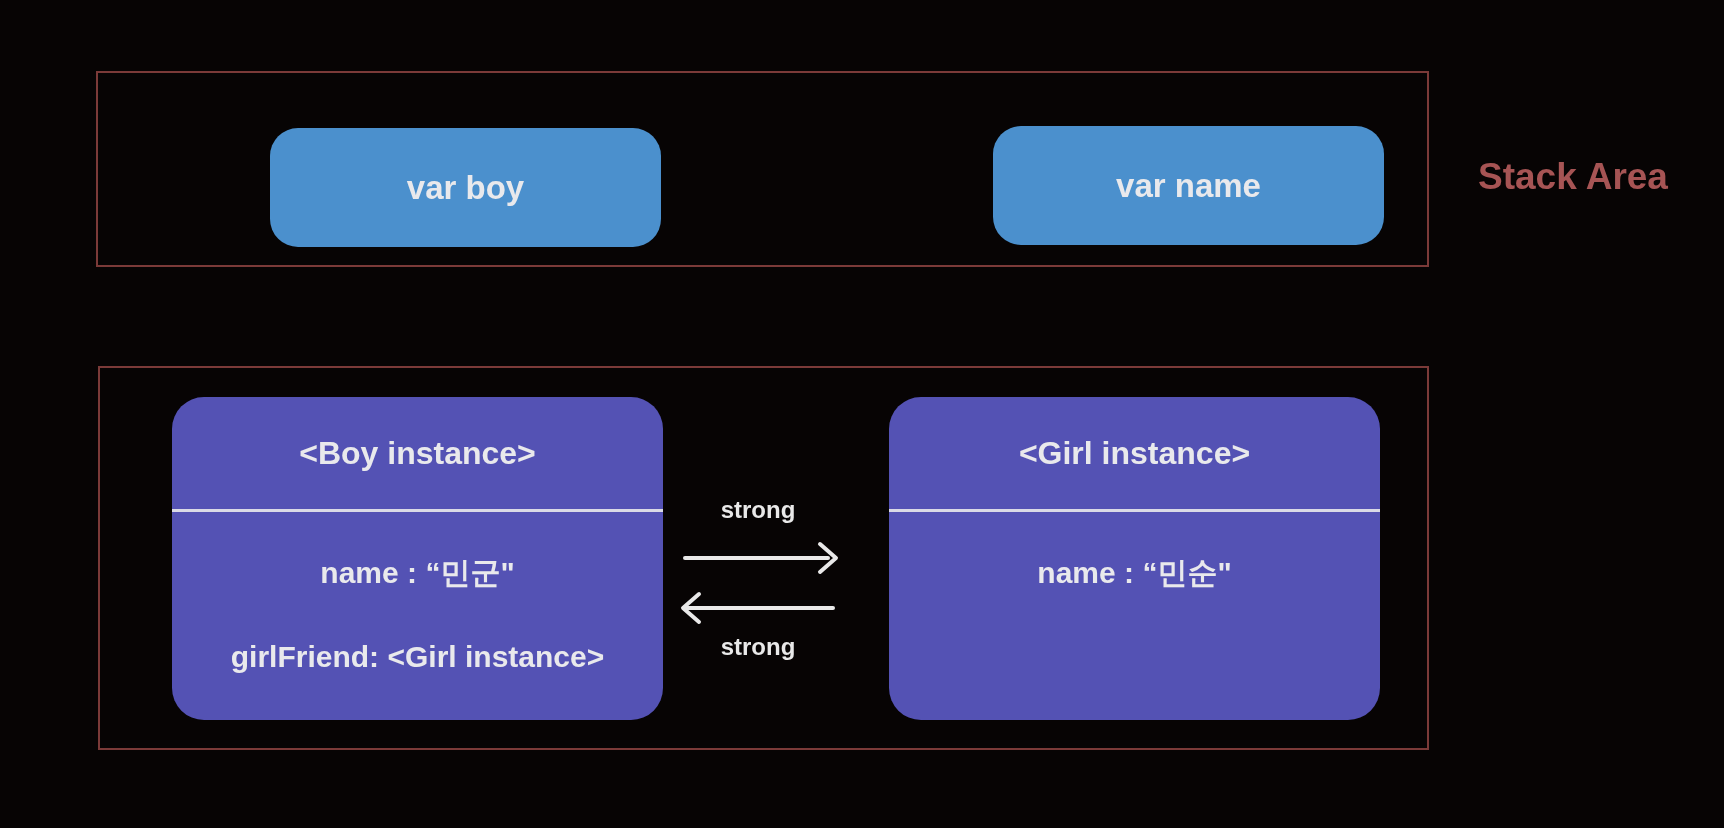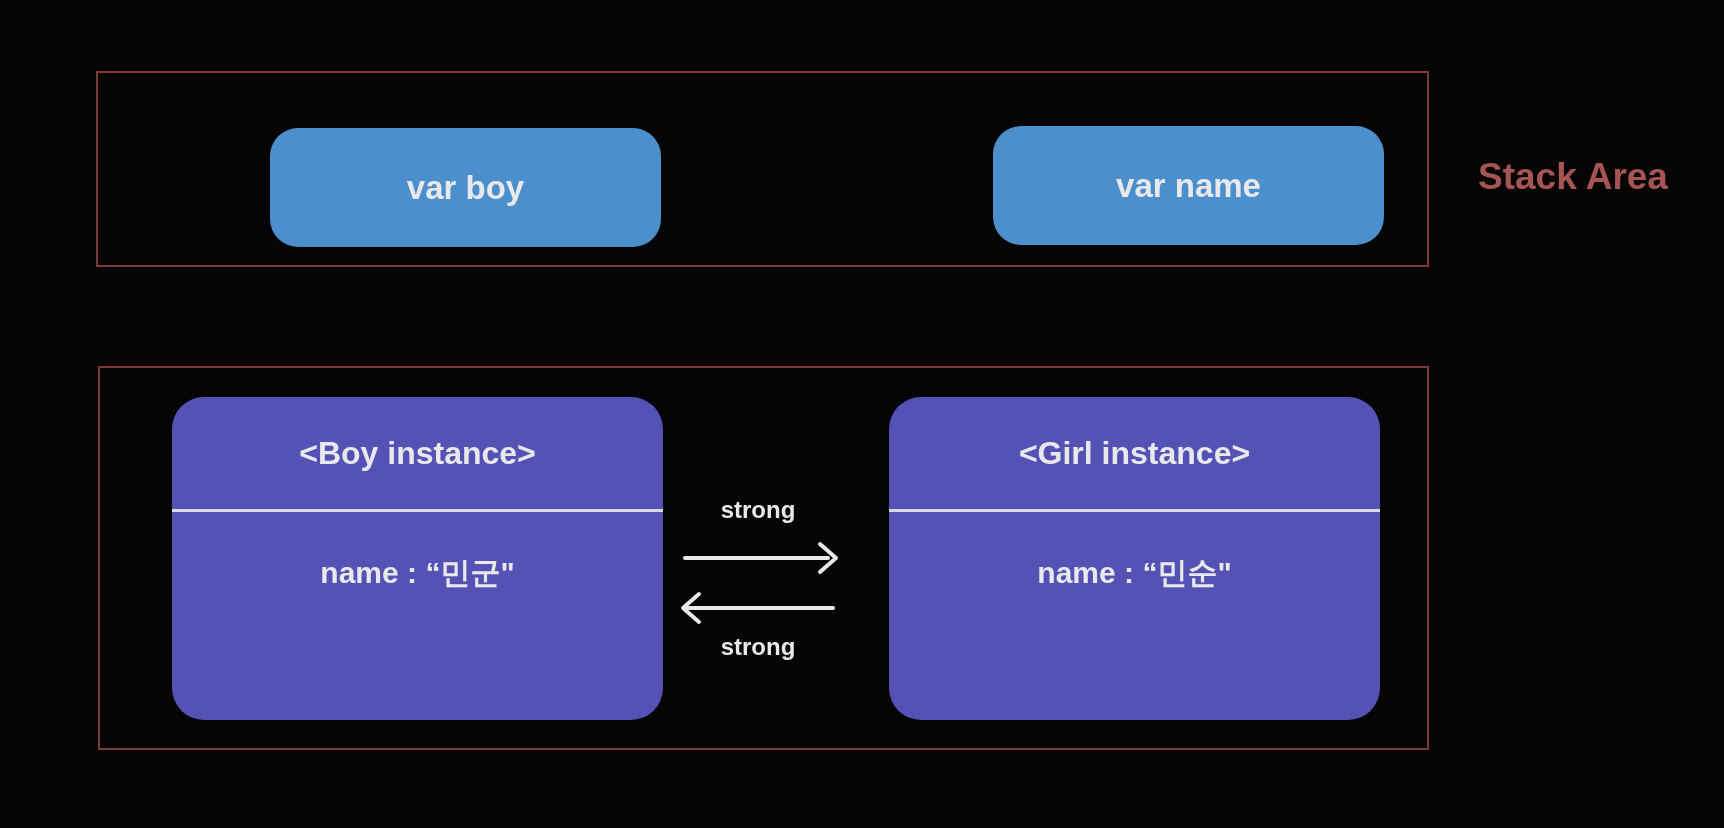--- a/index.html
+++ b/index.html
@@ -114,20 +114,21 @@
   </div>
 
   <div class="area-label stack-label">Stack Area</div>
 
   <div class="area-frame heap-frame"></div>
 
   <div class="instance-box boy-instance">
     <div class="inst-title">&lt;Boy instance&gt;</div>
     <div class="inst-divider"></div>
     <div class="inst-field field-1">name : “민군"</div>
+    <div class="inst-field field-2">girlFriend: &lt;Girl instance&gt;</div>
   </div>
 
   <div class="instance-box girl-instance">
     <div class="inst-title">&lt;Girl instance&gt;</div>
     <div class="inst-divider"></div>
     <div class="inst-field field-1">name : “민순"</div>
   </div>
 
   <div class="strong-label strong-top">strong</div>
 

